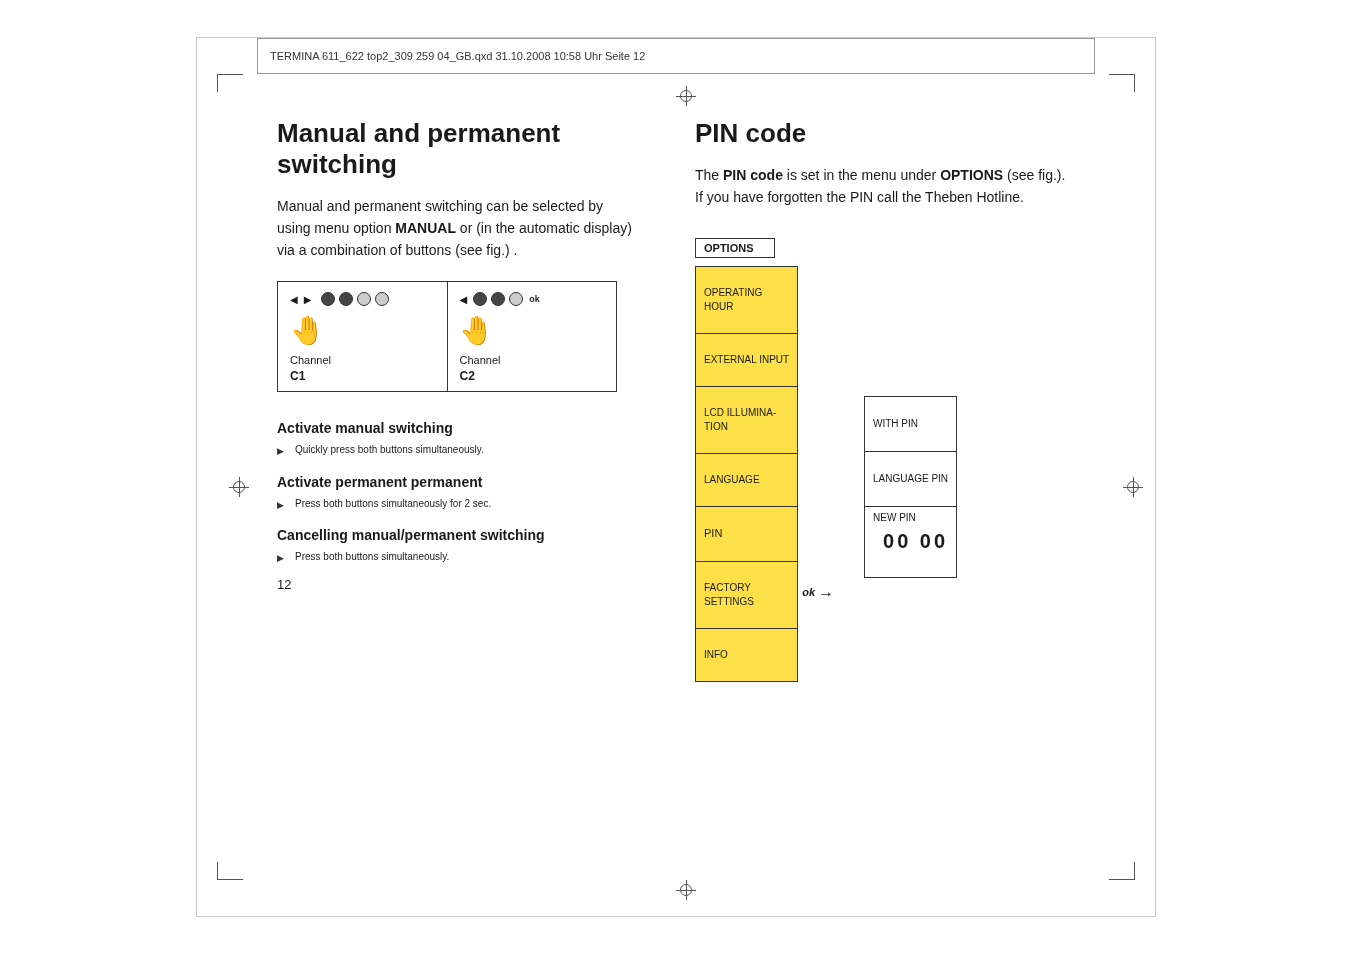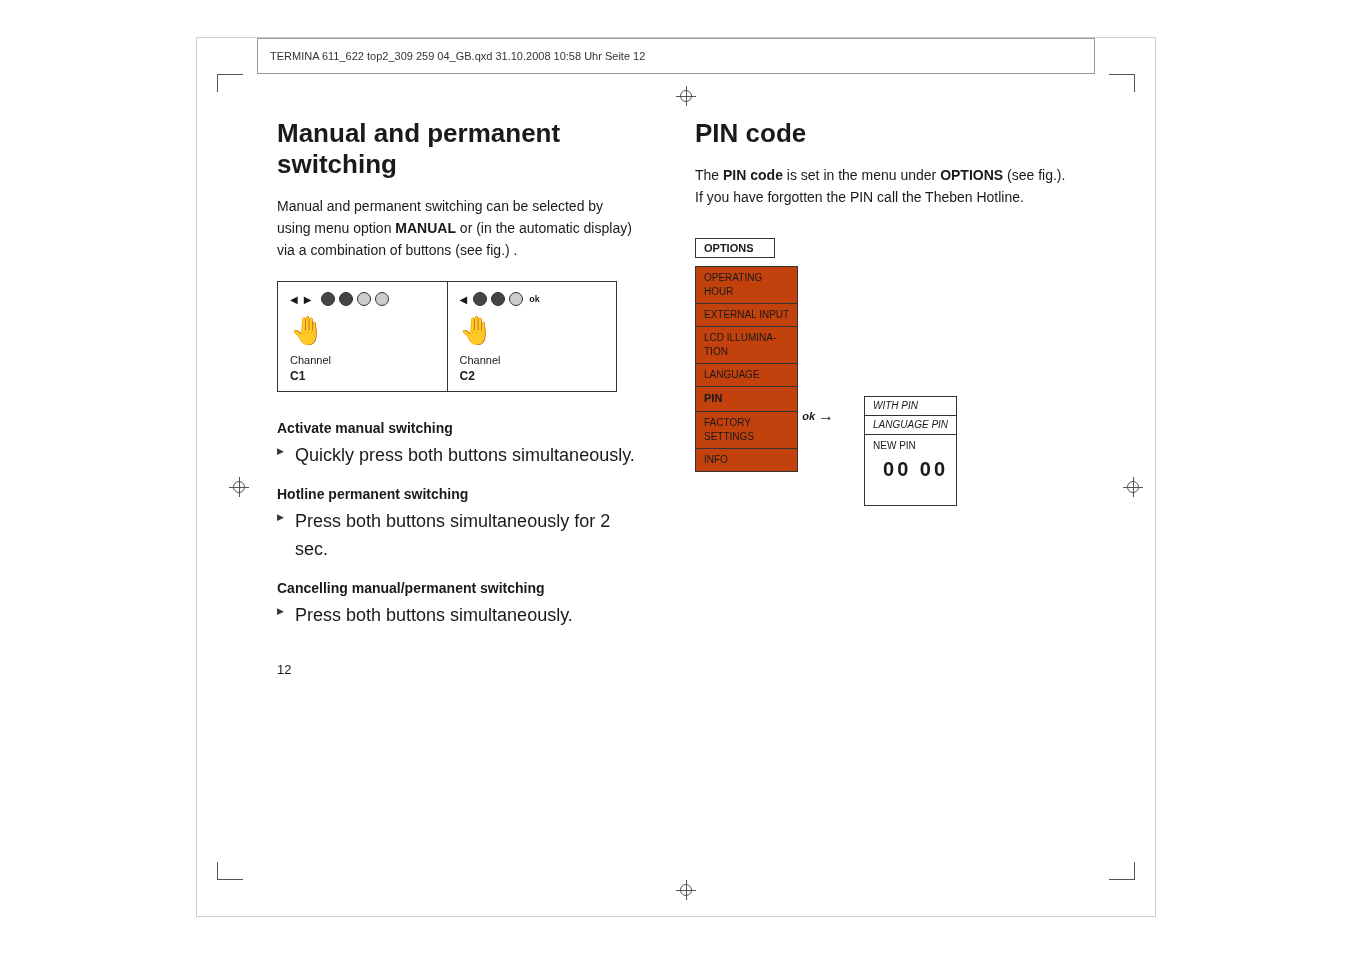--- a/index.html
+++ b/index.html
@@ -181,38 +181,38 @@
 
     
     .section-heading {
       font-size: 14px;
       font-weight: bold;
       margin-bottom: 6px;
       margin-top: 16px;
     }
 
     .bullet-item {
-      font-size: 18px;
+      font-size: 10px;
       line-height: 1.55;
       margin-bottom: 12px;
       padding-left: 18px;
       position: relative;
     }
     .bullet-item::before {
       content: '▶';
       position: absolute;
       left: 0;
       font-size: 9px;
       top: 3px;
       color: #333;
     }
 
     .page-number {
       font-size: 13px;
-      margin-top: 32px;
+      margin-top: 12px;
     }
 
     
     .pin-diagram {
       margin-top: 30px;
       position: relative;
       width: 380px;
     }
 
     .menu-outer-box {
@@ -221,48 +221,47 @@
       padding: 3px 8px;
       font-size: 11px;
       font-weight: bold;
       margin-bottom: 0;
       background: #fff;
       min-width: 80px;
     }
 
     .menu-item {
       border: 1.5px solid #333;
-      padding: 4px 8px;
+      padding: 19px 8px;
       font-size: 10px;
       min-width: 100px;
-      background: #c2410c;
+      background: #fde047;
       margin-bottom: -1px;
       line-height: 1.4;
     }
     .menu-item.highlighted {
-      font-weight: 700;
+      font-weight: 400;
       font-size: 11px;
     }
 
     .menu-right-col {
       display: inline-flex;
       flex-direction: column;
       vertical-align: top;
       margin-left: 30px;
     }
 
     .menu-right-item {
       border: 1.5px solid #333;
-      padding: 2px 8px;
+      padding: 20px 8px;
       font-size: 10px;
       min-width: 90px;
       background: #fff;
       margin-bottom: -1px;
       line-height: 1.4;
-      font-style: italic;
     }
     .ok-text {
       font-size: 11px;
       font-style: italic;
       font-weight: bold;
       margin-right: 3px;
     }
     .arrow-right-sym {
       font-size: 16px;
     }
@@ -387,21 +386,21 @@
           <div>
             <span style="font-size:11px;">Channel</span><br>
             <span class="channel-name">C2</span>
           </div>
         </div>
       </div>
 
       <div class="section-heading">Activate manual switching</div>
       <div class="bullet-item">Quickly press both buttons simultaneously.</div>
 
-      <div class="section-heading">Hotline permanent switching</div>
+      <div class="section-heading">Activate permanent permanent</div>
       <div class="bullet-item">Press both buttons simultaneously for 2 sec.</div>
 
       <div class="section-heading">Cancelling manual/permanent switching</div>
       <div class="bullet-item">Press both buttons simultaneously.</div>
 
       <div class="page-number">12</div>
     </div>
 
     <div class="right-col">
       <h2>PIN code</h2>

